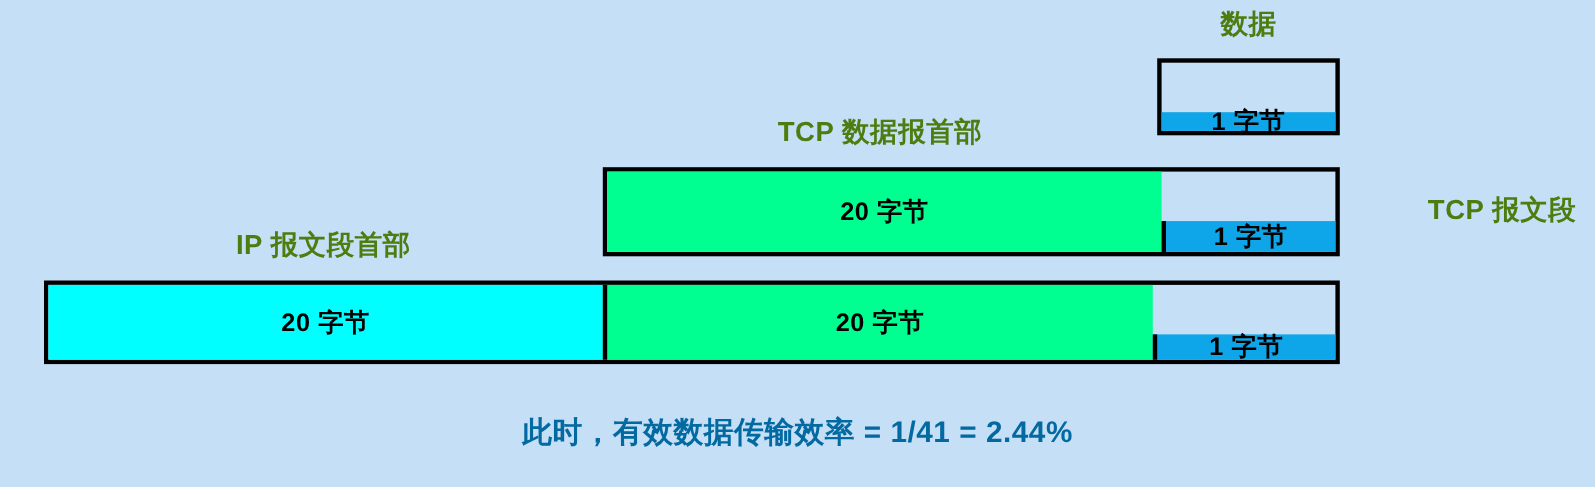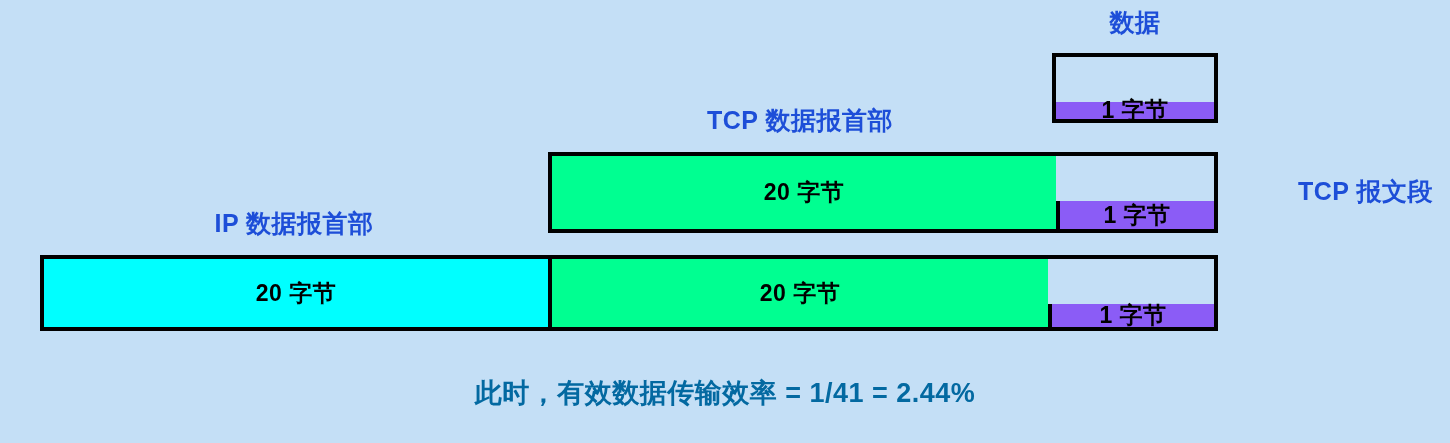--- a/index.html
+++ b/index.html
@@ -19,21 +19,21 @@
     width: 1450px;
     height: 443px;
     background: #c4dff6;
   }
 
   
   .caption {
     position: absolute;
     font-weight: bold;
     font-size: 25px;
-    color: #1d4ed8;
+    color: #4d7c0f;
     white-space: nowrap;
     letter-spacing: 0.5px;
     line-height: 1;
   }
   .caption.centered {
     text-align: center;
   }
 
   
   .row {
@@ -54,21 +54,21 @@
     color: #000000;
     white-space: nowrap;
     letter-spacing: 0.5px;
   }
   .seg + .seg {
     border-left: 4px solid #000000;
   }
 
   .seg.ip-header    { background: #00ffff; }
   .seg.tcp-header   { background: #00ff91; }
-  .seg.payload      { background: #8b5cf6; margin-top: 45px; }
+  .seg.payload      { background: #0ea5e9; margin-top: 45px; }
 
   
   #row-data {
     left: 1052px;
     top: 53px;
     width: 166px;
     height: 70px;
   }
   #row-tcp {
     left: 548px;
@@ -141,21 +141,21 @@
     <div class="seg tcp-header" style="flex: 0 0 504px;">
       <span>20 字节</span>
     </div>
     <div class="seg payload" style="flex: 1 1 auto;">
       <span>1 字节</span>
     </div>
   </div>
 
   <div class="caption" id="label-tcp-seg">TCP 报文段</div>
 
-  <div class="caption centered" id="label-ip-header">IP 数据报首部</div>
+  <div class="caption centered" id="label-ip-header">IP 报文段首部</div>
 
   <div class="row" id="row-ip">
     <div class="seg ip-header" style="flex: 0 0 504px;">
       <span>20 字节</span>
     </div>
     <div class="seg tcp-header" style="flex: 0 0 500px;">
       <span>20 字节</span>
     </div>
     <div class="seg payload" style="flex: 1 1 auto;">
       <span>1 字节</span>

